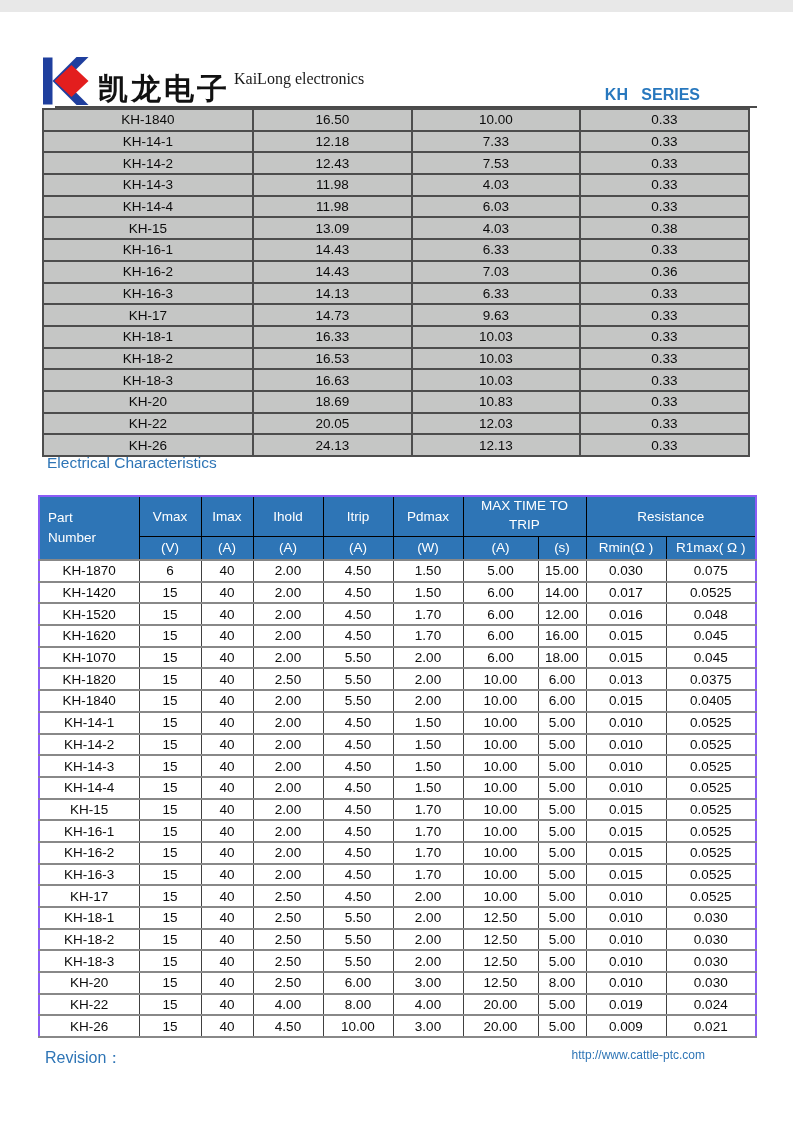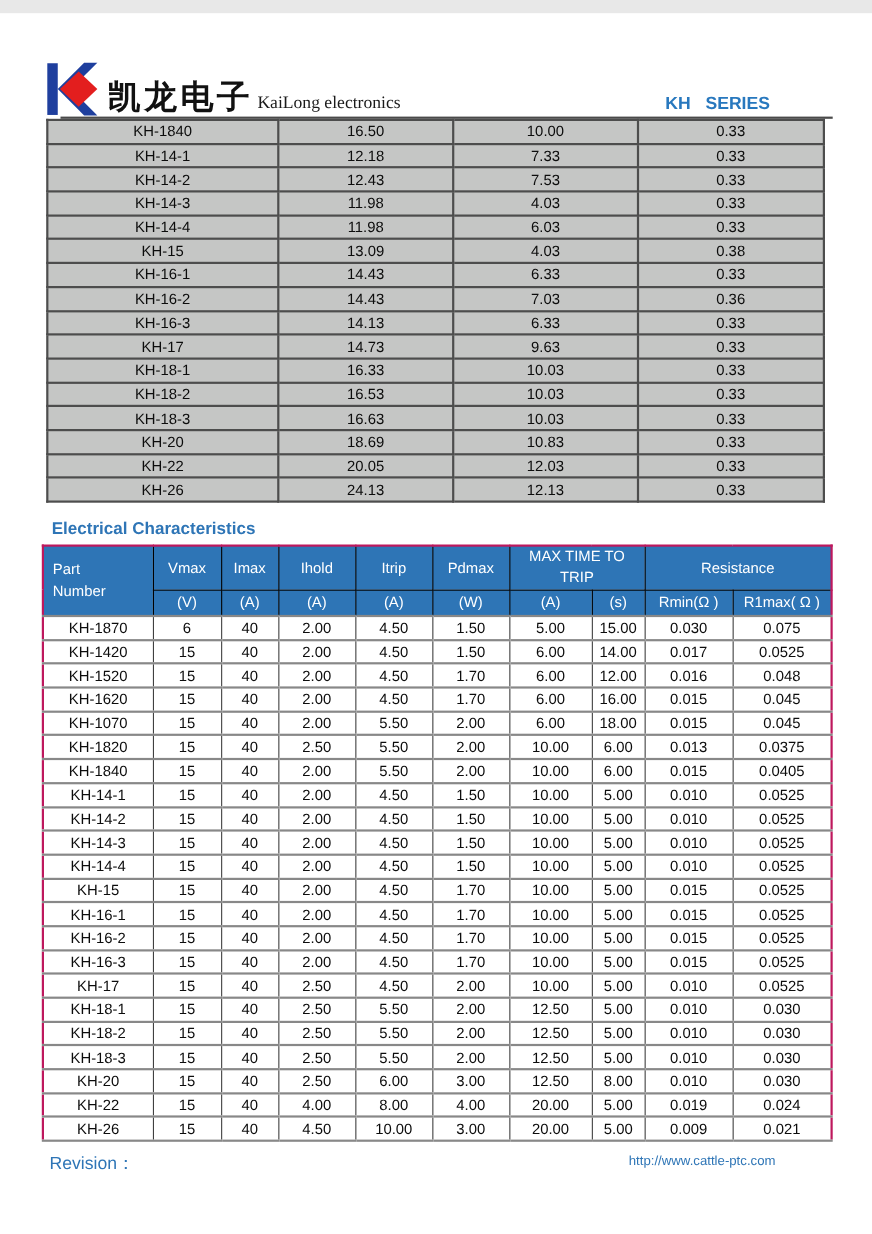--- a/index.html
+++ b/index.html
@@ -18,45 +18,45 @@
   .logo-mark { width:52px; height:50px; flex:0 0 auto; margin-right:6px; }
   .brand-cn {
     font-family:"DejaVu Serif", serif;
     font-weight:bold; font-size:30px; color:#111;
     letter-spacing:3px; line-height:1; padding-bottom:2px;
     white-space:nowrap;
   }
   .brand-en {
     font-family:"Liberation Serif", serif;
     font-size:16px; color:#1a1a1a; line-height:1;
-    margin-left:4px; padding-bottom:4px; white-space:nowrap;
+    margin-left:4px; padding-bottom:19px; white-space:nowrap;
   }
   .series {
     margin-left:auto; padding-bottom:2px;
     color:#2878be; font-weight:bold; font-size:16px;
     white-space:pre; margin-right:55px;
   }
   .header-rule { position:absolute; top:94px; left:55px; width:702px; height:2px; background:#4a4a4a; }
 
   
   table { border-collapse:collapse; table-layout:fixed; }
   .table1 { position:absolute; top:96px; left:42px; width:708px; height:349px; border:2px solid #2f2f2f; }
   .table1 td {
     background:#c5c6c5; border:2px solid #4d4d4d;
     font-size:13.5px; color:#0c0c0c; text-align:center; padding:0;
   }
 
   
   .section-title {
-    position:absolute; top:460px; left:47px;
-    color:#2e75b6; font-weight:bold; font-size:15.5px;
+    position:absolute; top:442px; left:47px;
+    color:#2e75b6; font-weight:normal; font-size:15.5px;
   }
 
   
-  .table2 { position:absolute; top:483px; left:38px; width:717px; border:2px solid #be185d; }
+  .table2 { position:absolute; top:483px; left:38px; width:717px; border:2px solid #8b5cf6; }
   .table2 thead th {
     background:#2e75b6; color:#ffffff; font-weight:normal;
     font-size:13.5px; border:1px solid #000000; text-align:center; padding:0 2px;
   }
   .table2 thead tr.h1 th { height:40px; vertical-align:middle; }
   .table2 thead tr.h2 th { height:24px; }
   .table2 th.part { text-align:left; padding-left:8px; vertical-align:middle; }
   .table2 th.part .ln { display:block; line-height:1.5; }
   .table2 th .ln2 { display:block; line-height:1.4; }
   .table2 tbody td {

